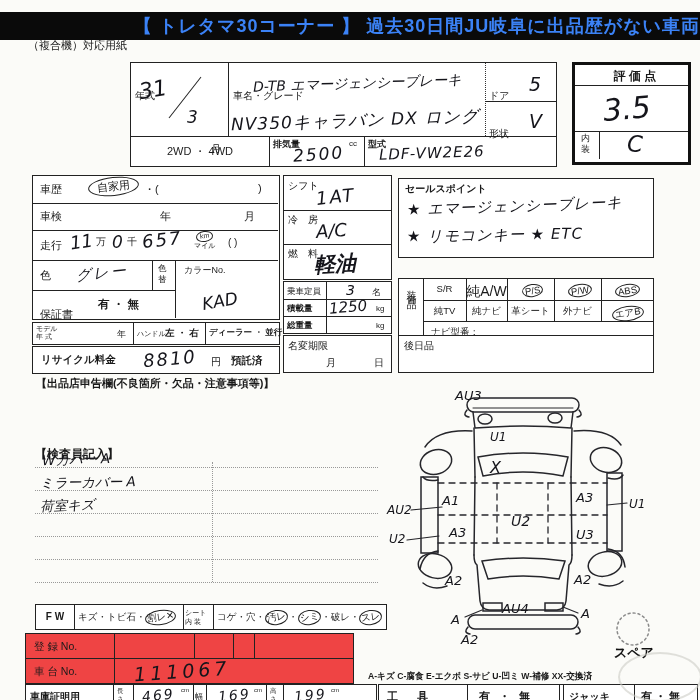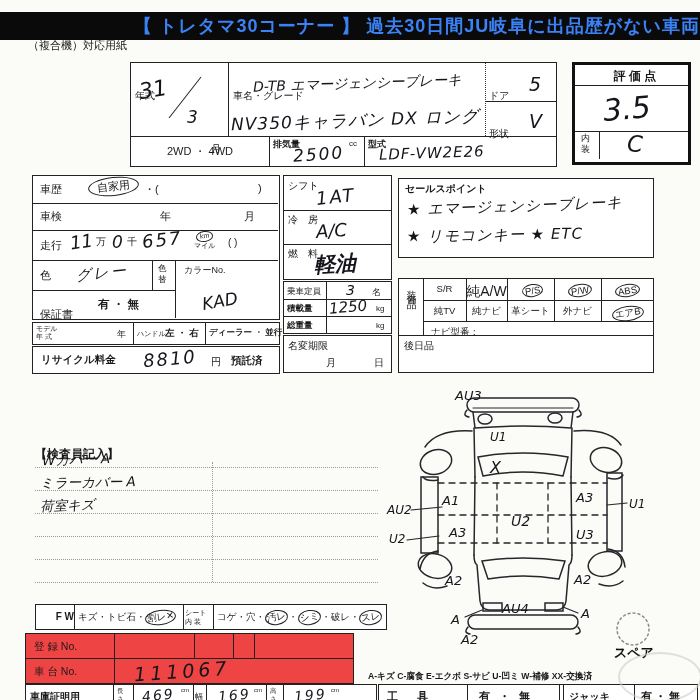--- a/index.html
+++ b/index.html
@@ -123,20 +123,21 @@
     </div>
 
     <div class="abs bd" style="left:0;top:171px;width:246px;height:26px;background:#fff;">
       <span class="abs" style="left:8px;top:6px;font-size:10.5px;font-weight:600;">リサイクル料金</span>
       <span class="abs hw" style="left:110px;top:1px;font-size:18px;letter-spacing:2px;transform:rotate(-5deg);">8810</span>
       <span class="abs" style="left:178px;top:8px;font-size:10px;">円</span>
       <span class="abs" style="left:198px;top:7px;font-size:10.5px;font-weight:600;">預託済</span>
     </div>
   </div>
 
+  <div class="abs nw" style="left:36px;top:376px;font-size:11px;font-weight:600;">【出品店申告欄(不良箇所・欠品・注意事項等)】</div>
 
   <div class="abs" style="left:283px;top:175px;width:107px;height:196px;">
     <div class="abs bd" style="left:0;top:0;width:107px;height:103px;background:#fff;">
       <div class="hl" style="left:0;top:34px;width:107px;"></div>
       <div class="hl" style="left:0;top:68px;width:107px;"></div>
       <span class="abs" style="left:4px;top:3px;font-size:10px;">シフト</span>
       <span class="abs hw" style="left:32px;top:10px;font-size:18px;letter-spacing:2px;transform:rotate(-6deg);">1AT</span>
       <span class="abs" style="left:4px;top:37px;font-size:10px;">冷　房</span>
       <span class="abs hw" style="left:32px;top:44px;font-size:18px;transform:rotate(-4deg);">A/C</span>
       <span class="abs" style="left:4px;top:71px;font-size:10px;">燃　料</span>
@@ -206,21 +207,21 @@
   <div class="dotline" style="left:35px;top:582px;width:343px;"></div>
   <div class="abs" style="left:212px;top:462px;height:120px;border-left:1.4px dotted #999;"></div>
   <span class="abs hw nw" style="left:42px;top:451px;font-size:13.5px;transform:rotate(-2deg);">Wカバー A</span>
   <span class="abs hw nw" style="left:40px;top:474px;font-size:13.5px;transform:rotate(-1deg);">ミラーカバー A</span>
   <span class="abs hw nw" style="left:40px;top:497px;font-size:13.5px;transform:rotate(-2deg);">荷室キズ</span>
 
   <div class="abs bd" style="left:35px;top:604px;width:350px;height:24px;background:#fff;">
     <div class="vl" style="left:38px;top:0;height:24px;"></div>
     <div class="vl" style="left:147px;top:0;height:24px;"></div>
     <div class="vl" style="left:177px;top:0;height:24px;"></div>
-    <span class="abs" style="left:0;top:6px;width:38px;text-align:right;font-size:10px;font-weight:600;">F W</span>
+    <span class="abs" style="left:0;top:6px;width:38px;text-align:center;font-size:10px;font-weight:600;">F W</span>
     <span class="abs nw" style="left:42px;top:5px;font-size:9.5px;">
       <span>キズ・トビ石・</span><span class="circ2" style="padding:0 1px;"><span>割レ✕</span></span></span>
     <span class="abs" style="left:149px;top:3px;font-size:7px;line-height:1.3;">
       <span>シート</span><br><span>内 装</span></span>
     <span class="abs nw" style="left:181px;top:5px;font-size:9.5px;">
       <span>コゲ・穴・</span><span class="circ2" style="padding:0 1px;"><span>汚レ</span></span><span>・</span><span class="circ2" style="padding:0 1px;"><span>シミ</span></span><span>・</span><span>破レ</span><span>・</span><span class="circ2" style="padding:0 1px;"><span>スレ</span></span></span>
   </div>
 
   <div class="abs bd" style="left:25px;top:633px;width:327px;height:49px;background:#ef4444;">
     <div class="hl" style="left:0;top:24px;width:327px;"></div>

